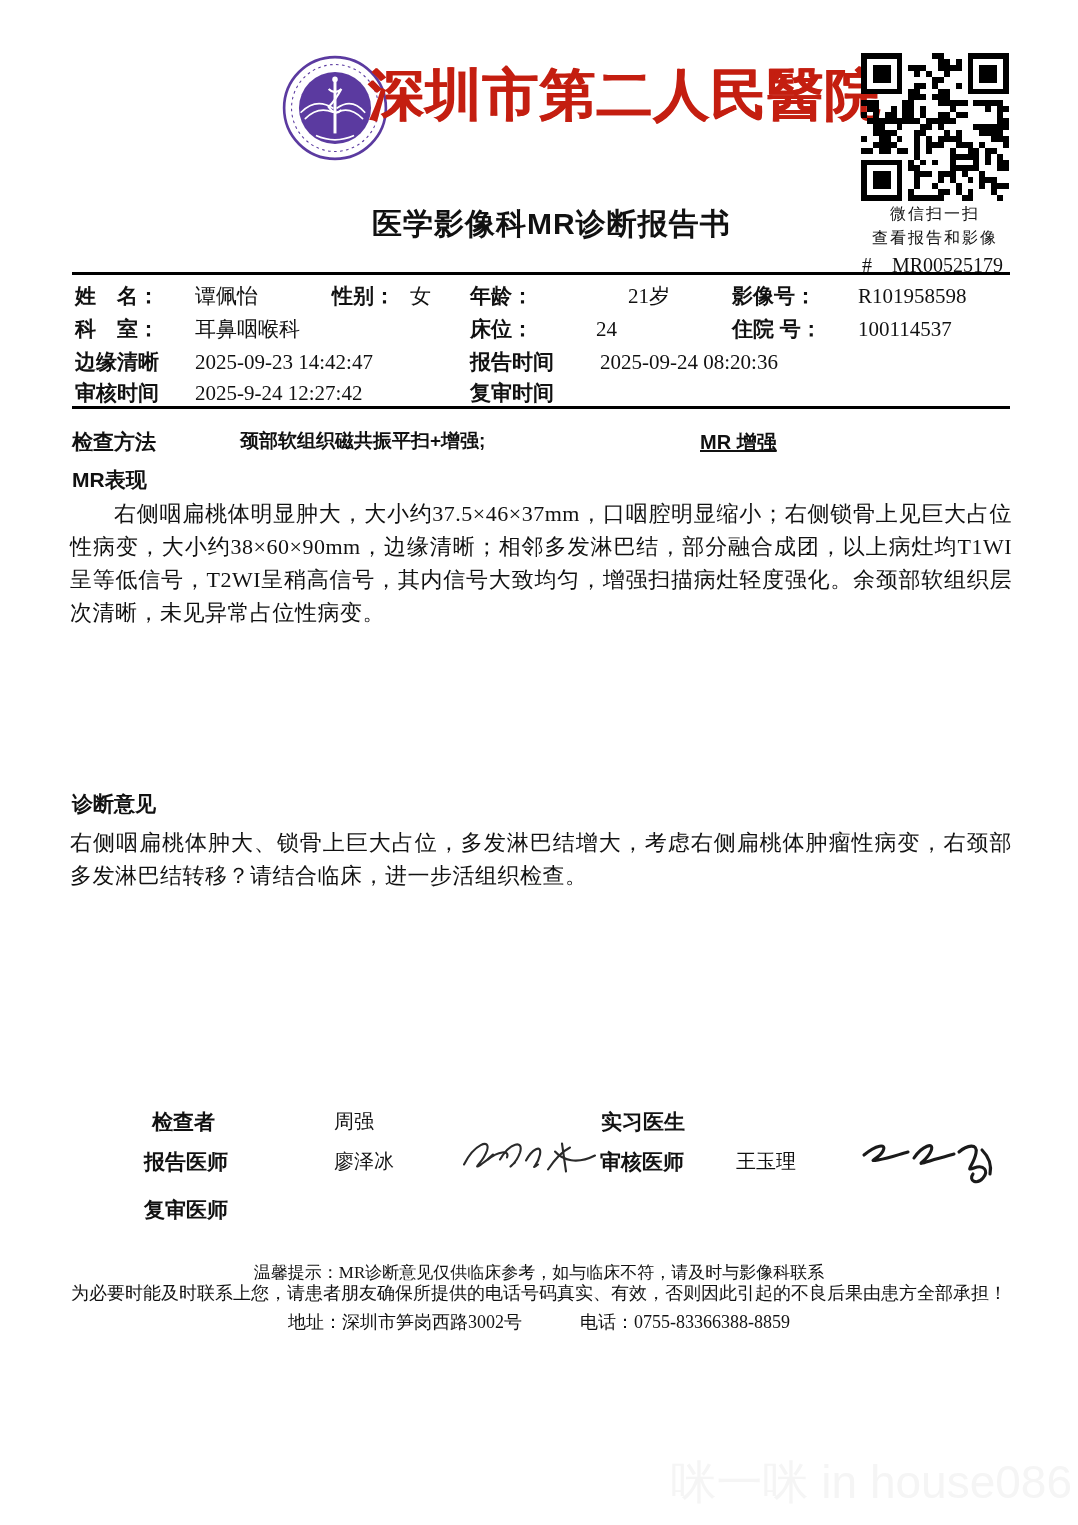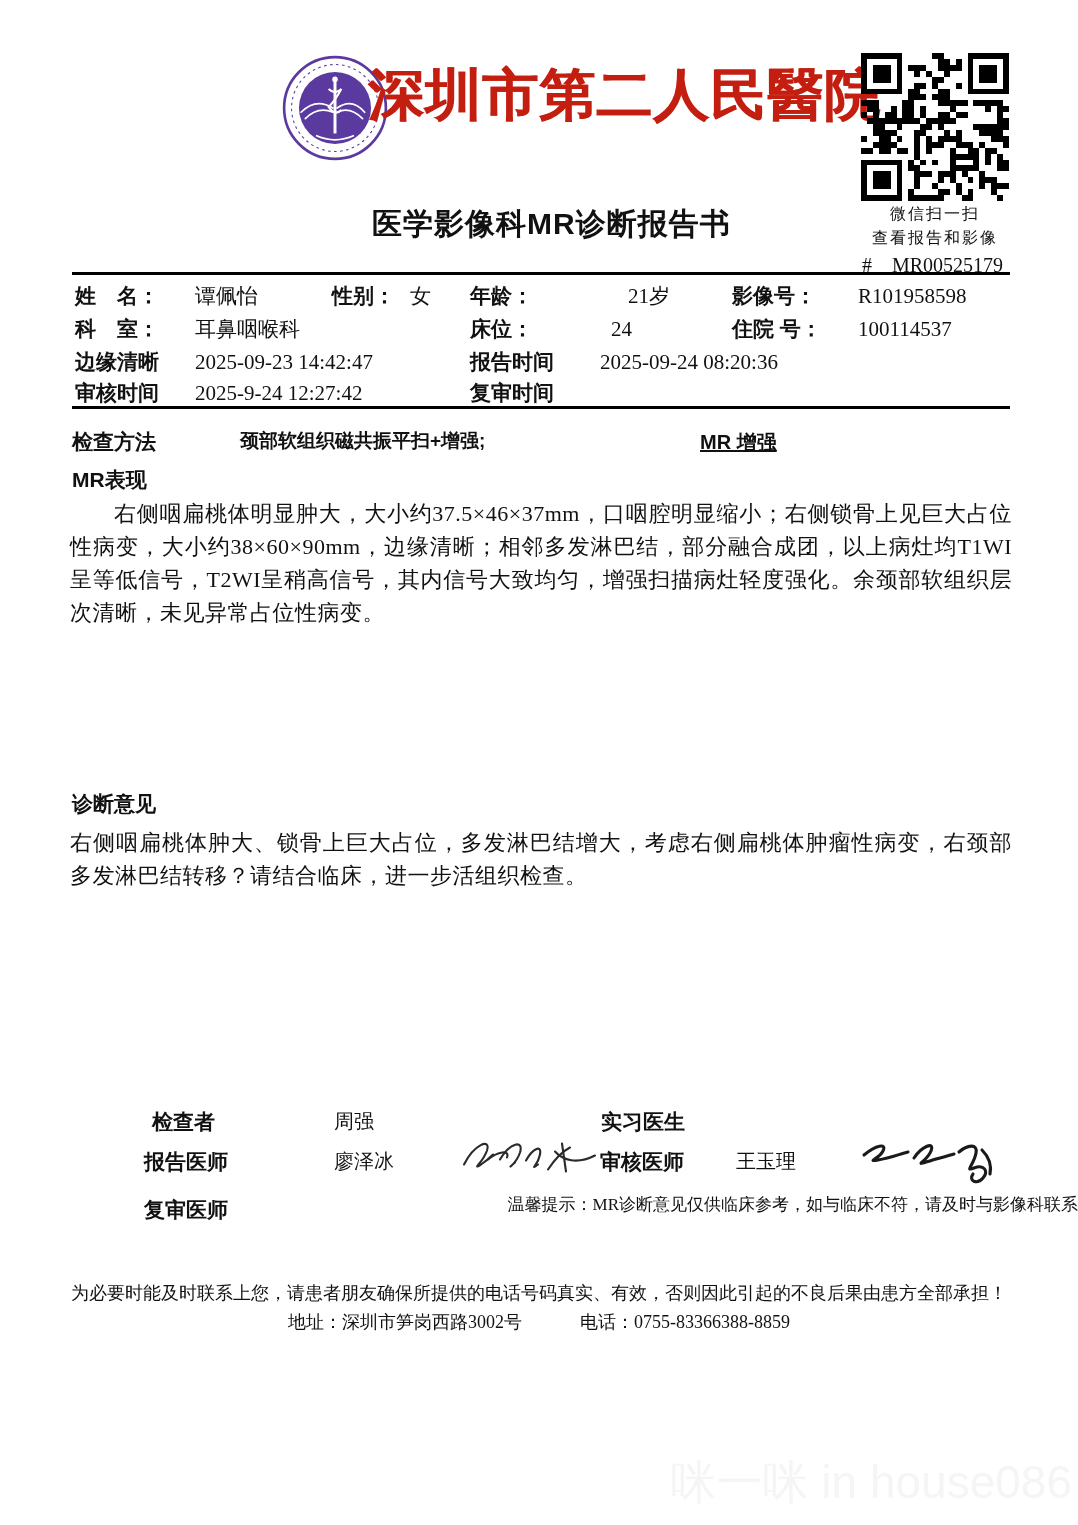--- a/index.html
+++ b/index.html
@@ -94,21 +94,21 @@
     position: absolute;
     font-family: "Liberation Sans", sans-serif;
     font-weight: bold; font-size: 21px; white-space: nowrap;
   }
   .sig-name { position: absolute; font-size: 20px; white-space: nowrap; }
   .sig-svg { position: absolute; }
   .sig-svg svg { display: block; width: 100%; height: 100%; }
 
   
   .footer-line { left: 0; width: 1078px; text-align: center; white-space: nowrap; }
-  .tip1 { top: 1193px; font-size: 17px; text-align: right; }
+  .tip1 { top: 1261px; font-size: 17px; }
   .tip2 { top: 1281px; font-size: 18px; }
   .addr-row {
     top: 1310px; display: flex; justify-content: center; gap: 58px;
     font-size: 18px;
   }
   .watermark {
     right: 6px; top: 1452px;
     font-family: "Liberation Sans", sans-serif;
     font-size: 46px; color: #f5f5f5;
     white-space: nowrap;
@@ -378,21 +378,21 @@
       <span class="pval" style="left:338px;">女</span>
       <span class="plabel" style="left:398px;">年龄：</span>
       <span class="pval" style="left:528px;margin-left:28px;">21岁</span>
       <span class="plabel" style="left:660px;">影像号：</span>
       <span class="pval" style="left:786px;">R101958598</span>
     </div>
     <div class="prow" style="top:35px;">
       <span class="plabel" style="left:3px;">科　室：</span>
       <span class="pval" style="left:123px;">耳鼻咽喉科</span>
       <span class="plabel" style="left:398px;">床位：</span>
-      <span class="pval" style="left:539px;">24</span>
+      <span class="pval" style="left:524px;">24</span>
       <span class="plabel" style="left:660px;">住院 号：</span>
       <span class="pval" style="left:786px;">100114537</span>
     </div>
     <div class="prow" style="top:68px;">
       <span class="plabel" style="left:3px;">边缘清晰</span>
       <span class="pval" style="left:123px;">2025-09-23 14:42:47</span>
       <span class="plabel" style="left:398px;">报告时间</span>
       <span class="pval" style="left:528px;">2025-09-24 08:20:36</span>
     </div>
     <div class="prow" style="top:99px;">

